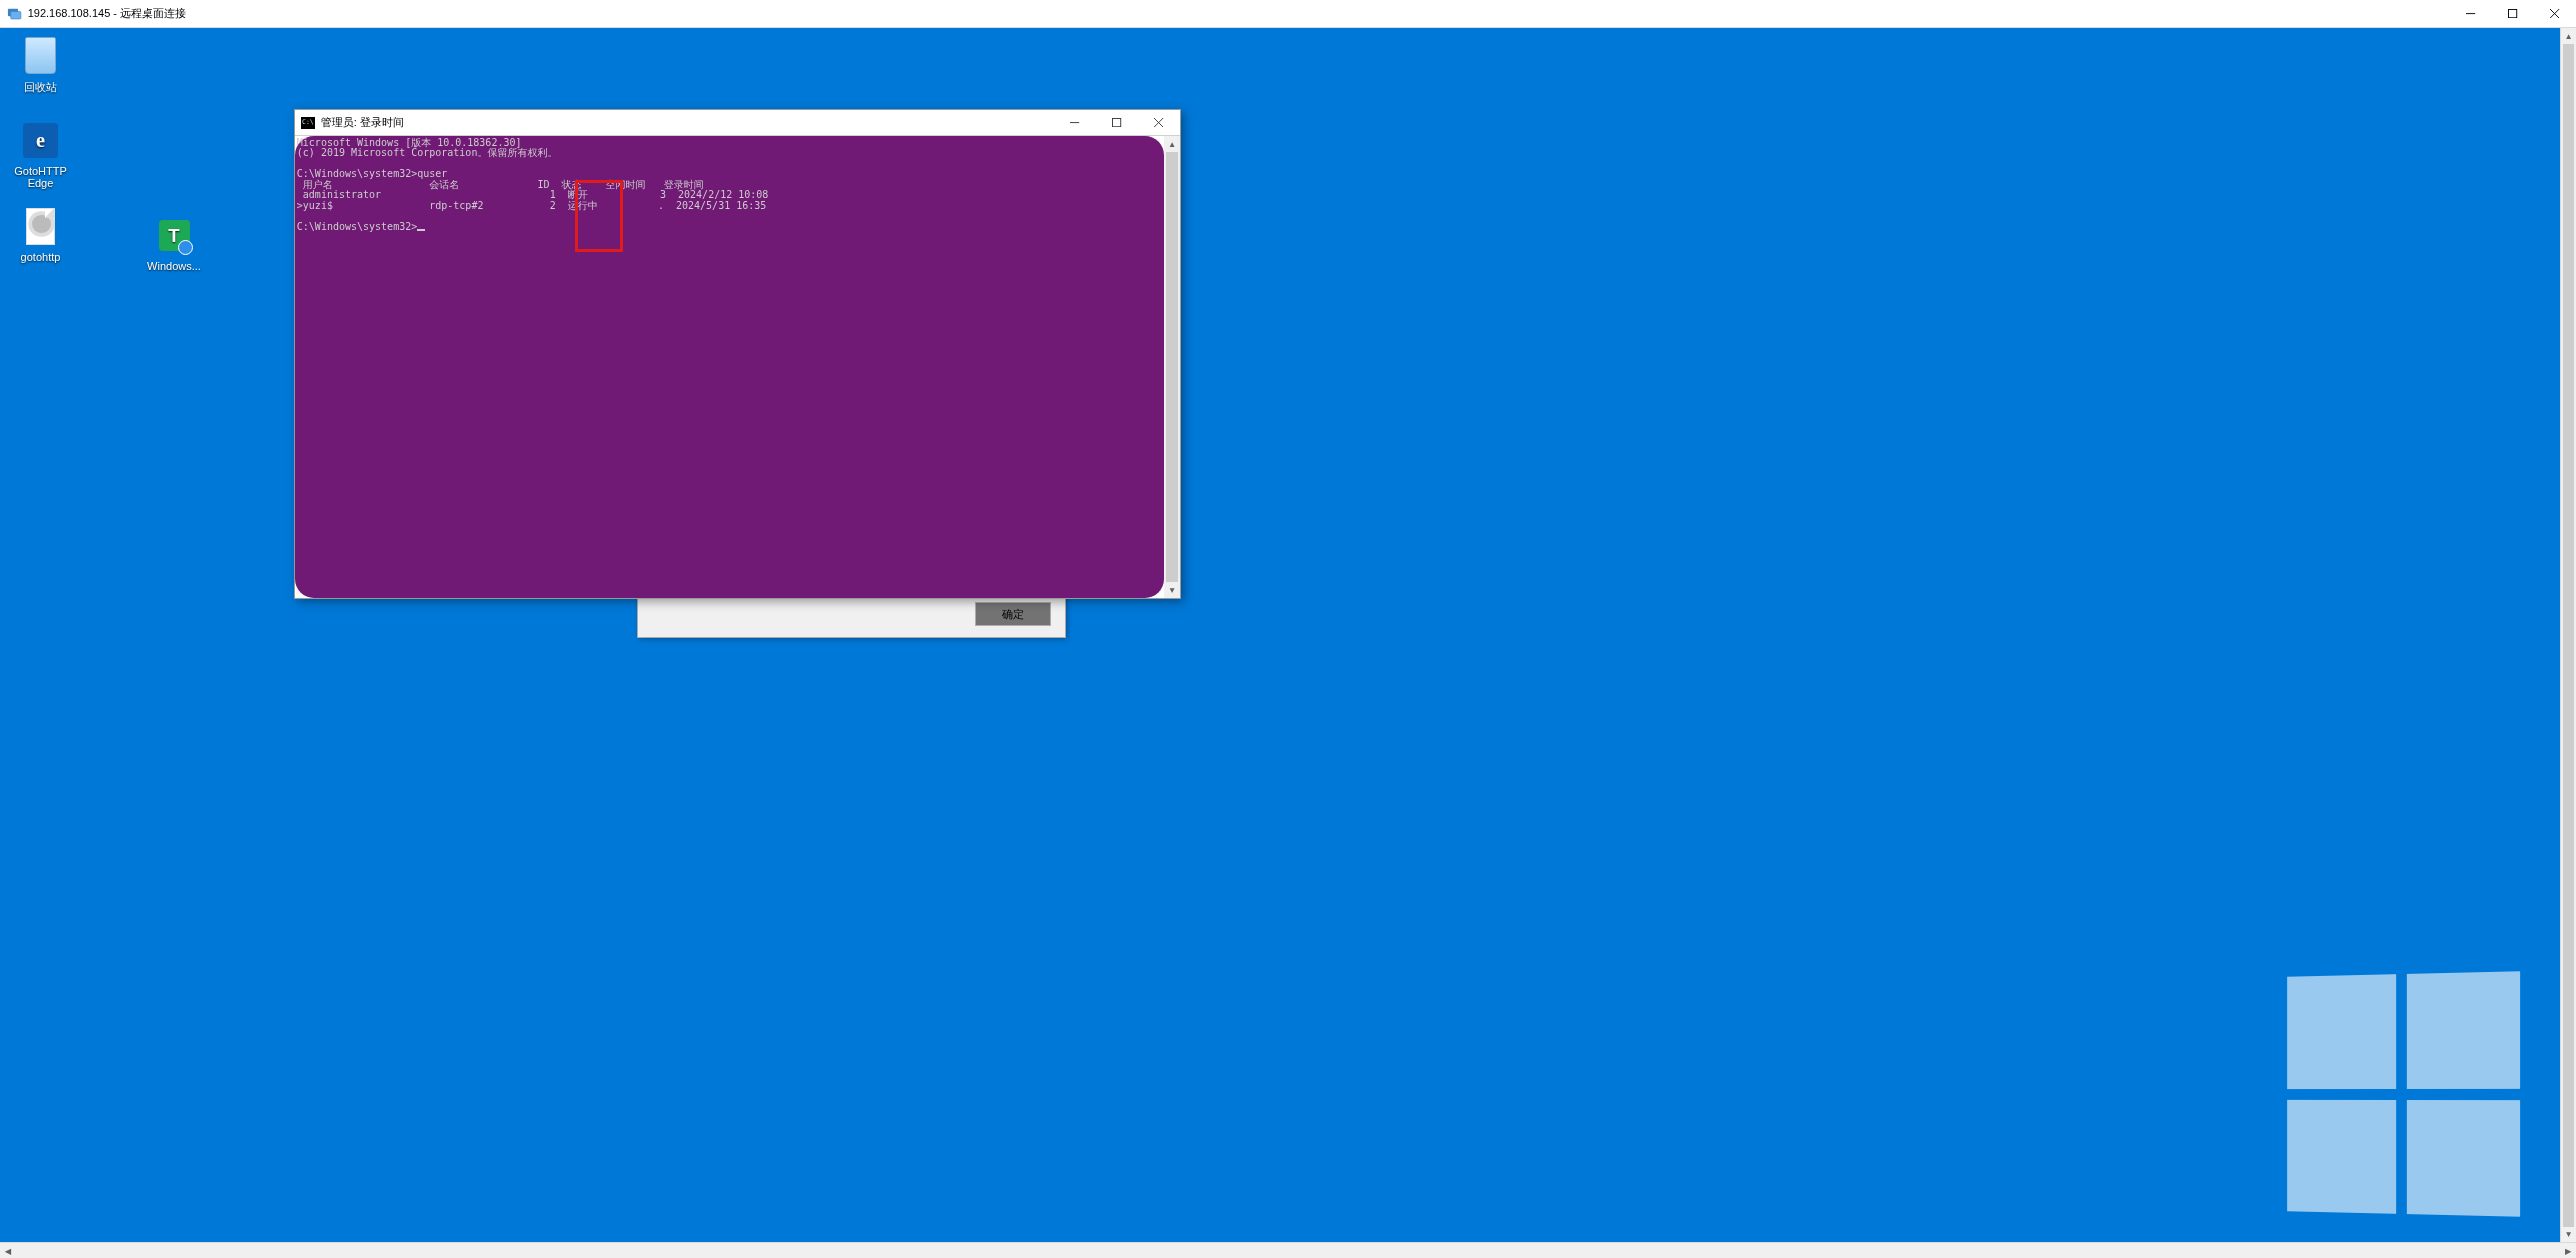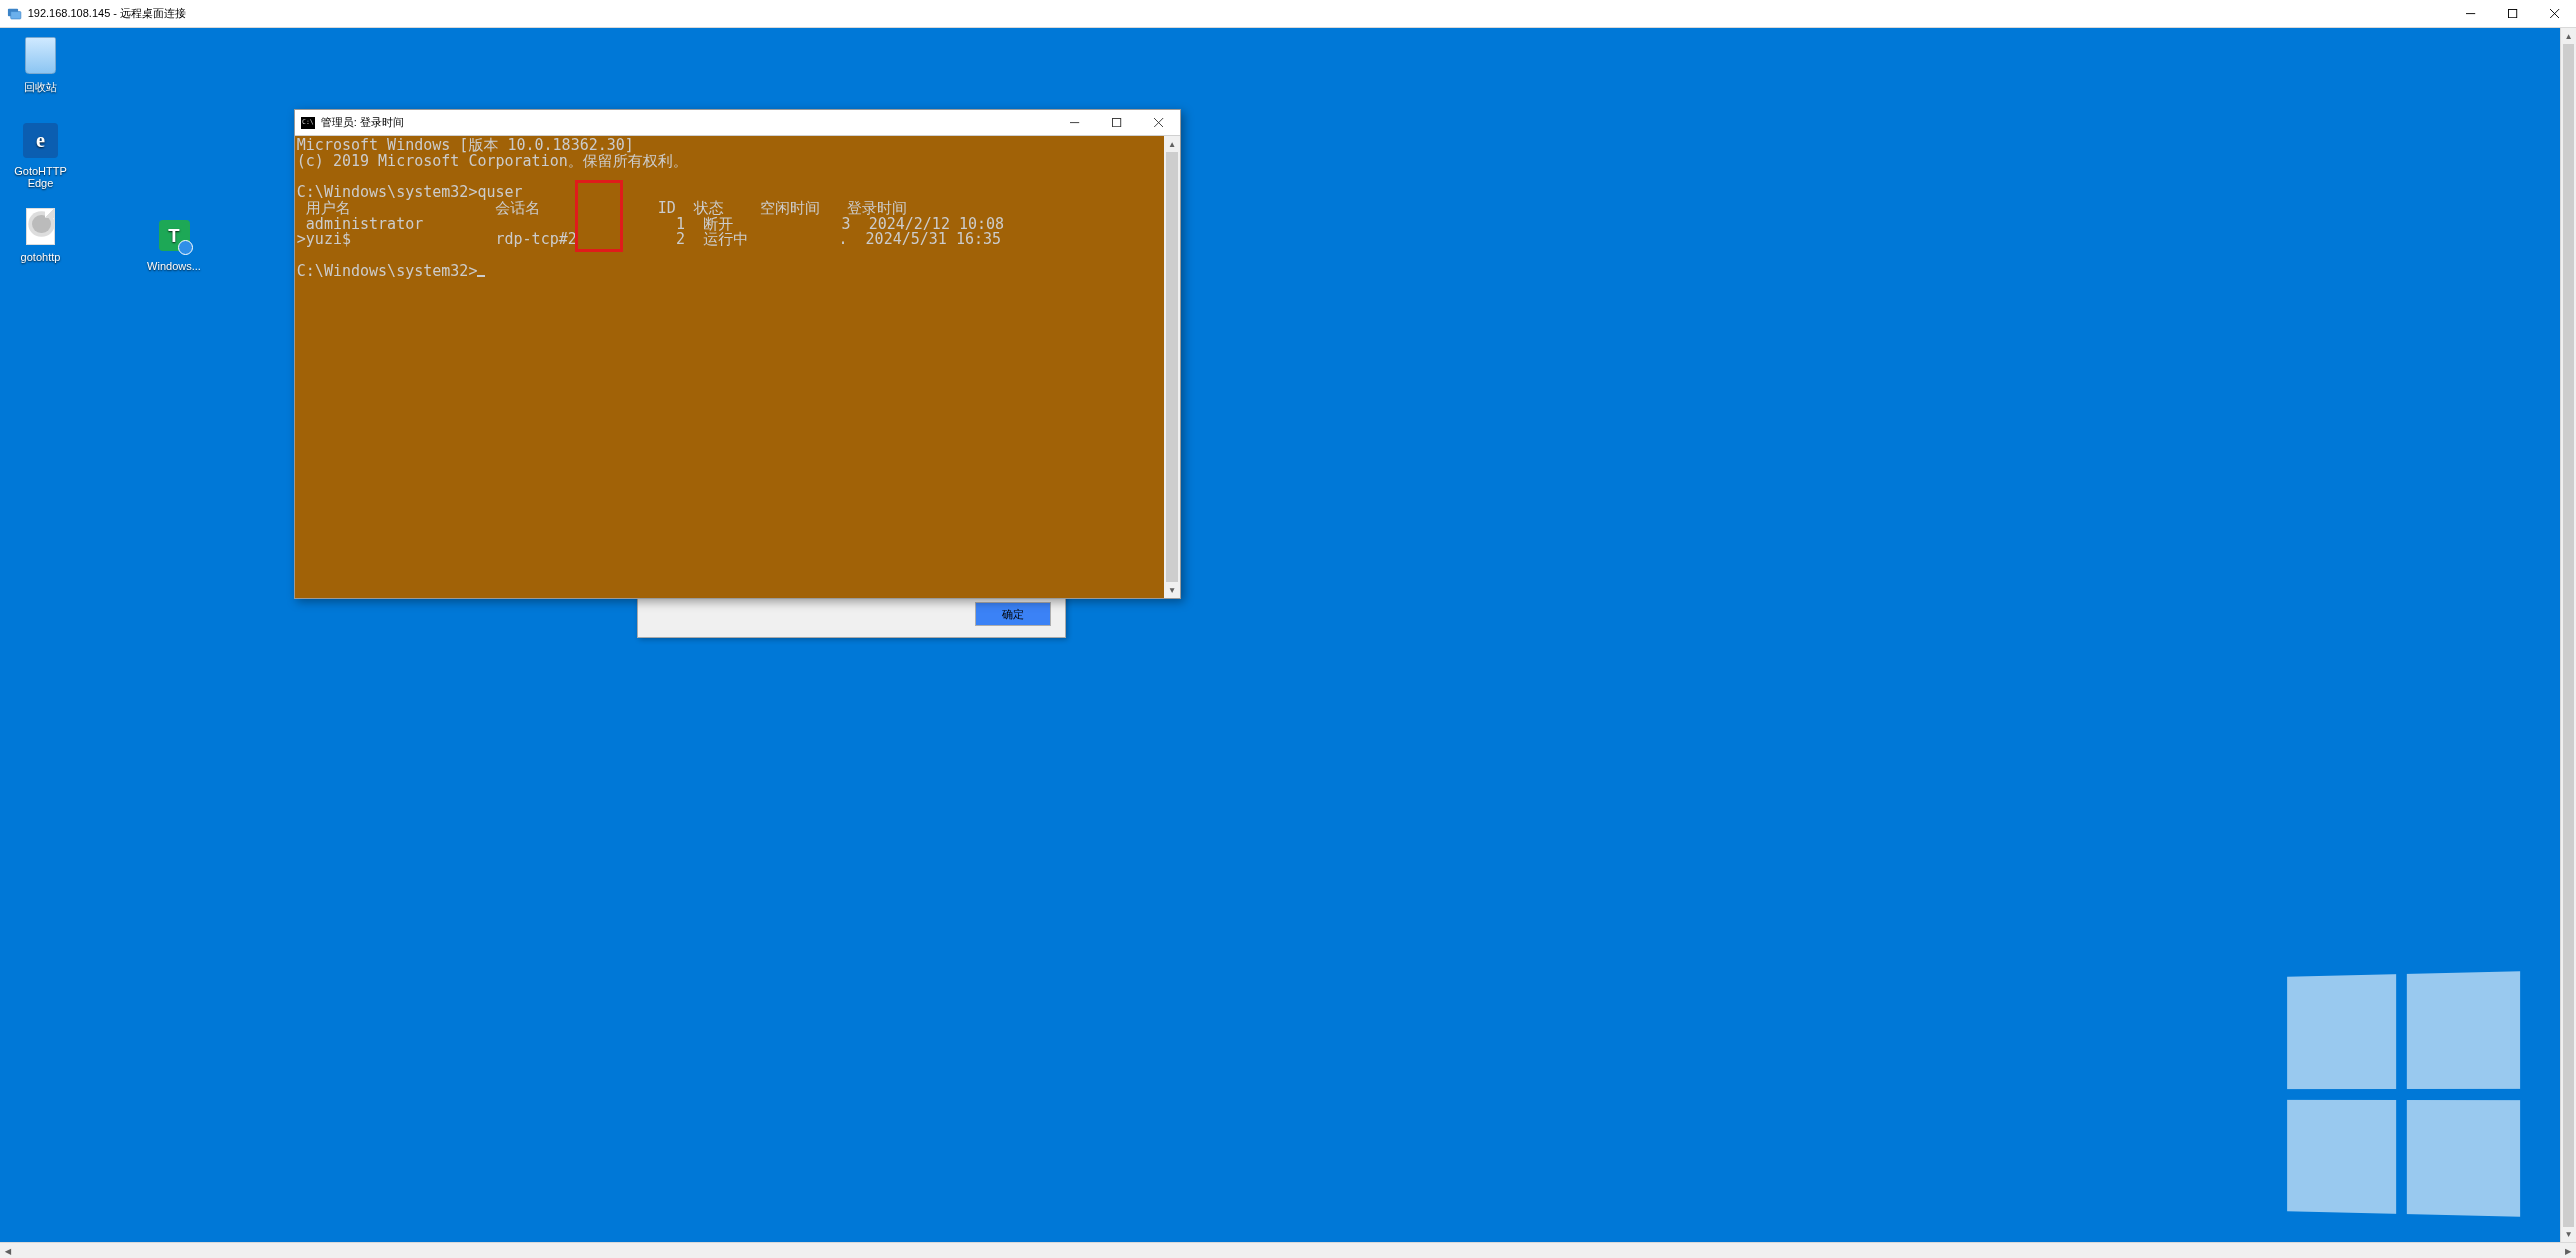--- a/index.html
+++ b/index.html
@@ -78,21 +78,21 @@
 
     
     #dialog-under {
       position:absolute; left:637px; top:536px; width:429px; height:74px;
       background:#f0f0f0; border:0.9px solid #aaa;
       box-shadow:1.8px 1.8px 5.5px rgba(0,0,0,.3);
     }
     #dialog-under button{
       position:absolute; right:14px; bottom:11px;
       width:76px; height:24px;
-      background:#3b82f6; border:0.9px solid #adadad;
+      background:#737373; border:0.9px solid #adadad;
       font-size:11px;
     }
 
     
     #cmd-window {
       position:absolute; left:294px; top:81px; width:887px; height:490px;
       background:#fff; border:0.9px solid #9a9a9a;
       box-shadow:2.8px 2.8px 9.2px rgba(0,0,0,.35);
       display:flex; flex-direction:column;
     }
@@ -101,24 +101,24 @@
       display:flex; align-items:center; padding-left:5.5px;
     }
     #cmd-titlebar .cmd-ticon{ width:14.8px; height:12px; background:#000; margin-right:5.5px; display:flex; align-items:center; justify-content:center;}
     #cmd-titlebar .cmd-ticon span{ color:#ccc; font-size:6.5px; font-family:Consolas,monospace; line-height:1;}
     #cmd-titlebar .title{ font-size:11px; }
     #cmd-titlebar .spacer{ flex:1; }
     .cmd-winbtn{ width:42px; height:26px; display:flex; align-items:center; justify-content:center; font-size:11px; color:#444; }
 
     #cmd-body{ flex:1; display:flex; }
     #cmd-content{
-      flex:1; background:#a16207; color:#ccc;
+      flex:1; background:#701a75; color:#ccc;
       font-family: "NSimSun","SimSun",Consolas,monospace;
-      font-size:15px; line-height:1.05;
-      padding:1.8px 1.8px; white-space:pre; position:relative;
+      font-size:10px; line-height:1.05;
+      padding:1.8px 1.8px; white-space:pre; position:relative;border-radius:19px;
     }
     
     #red-box{
       position:absolute; border:3.7px solid #e01b1b;
       top:44px; left:280px; width:48px; height:72px;
       pointer-events:none;
     }
     #cmd-vscroll{ width:15.7px; background:#f0f0f0; display:flex; flex-direction:column;}
     #cmd-vscroll .arrow{ height:15.7px; display:flex; align-items:center; justify-content:center; font-size:8.3px; color:#606060;}
     #cmd-vscroll .track{ flex:1; position:relative;}

